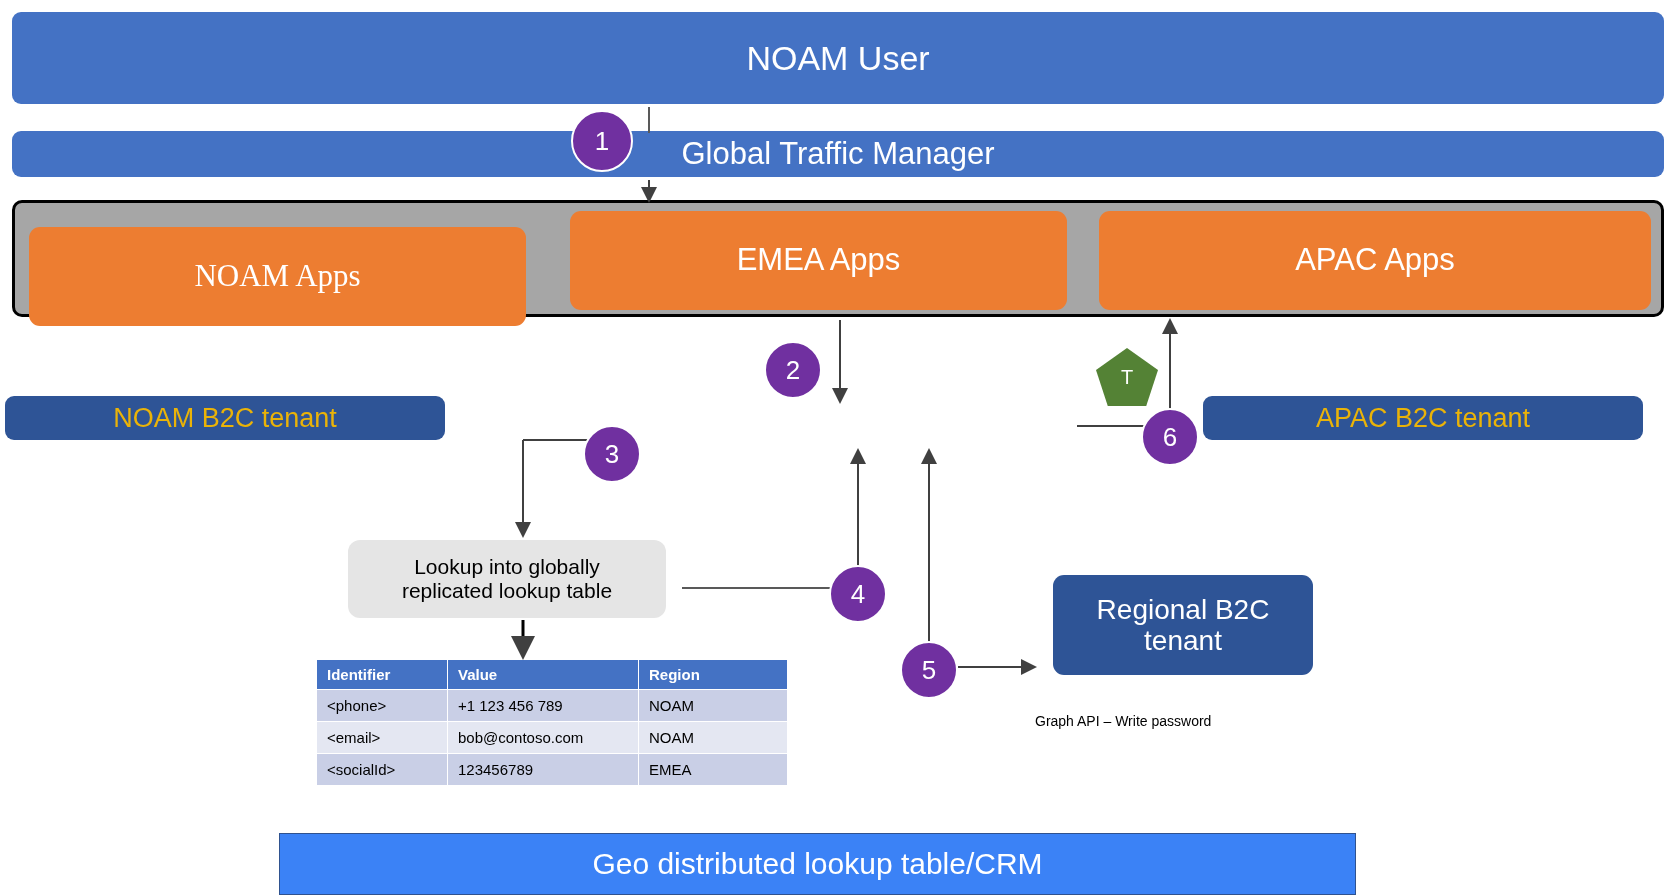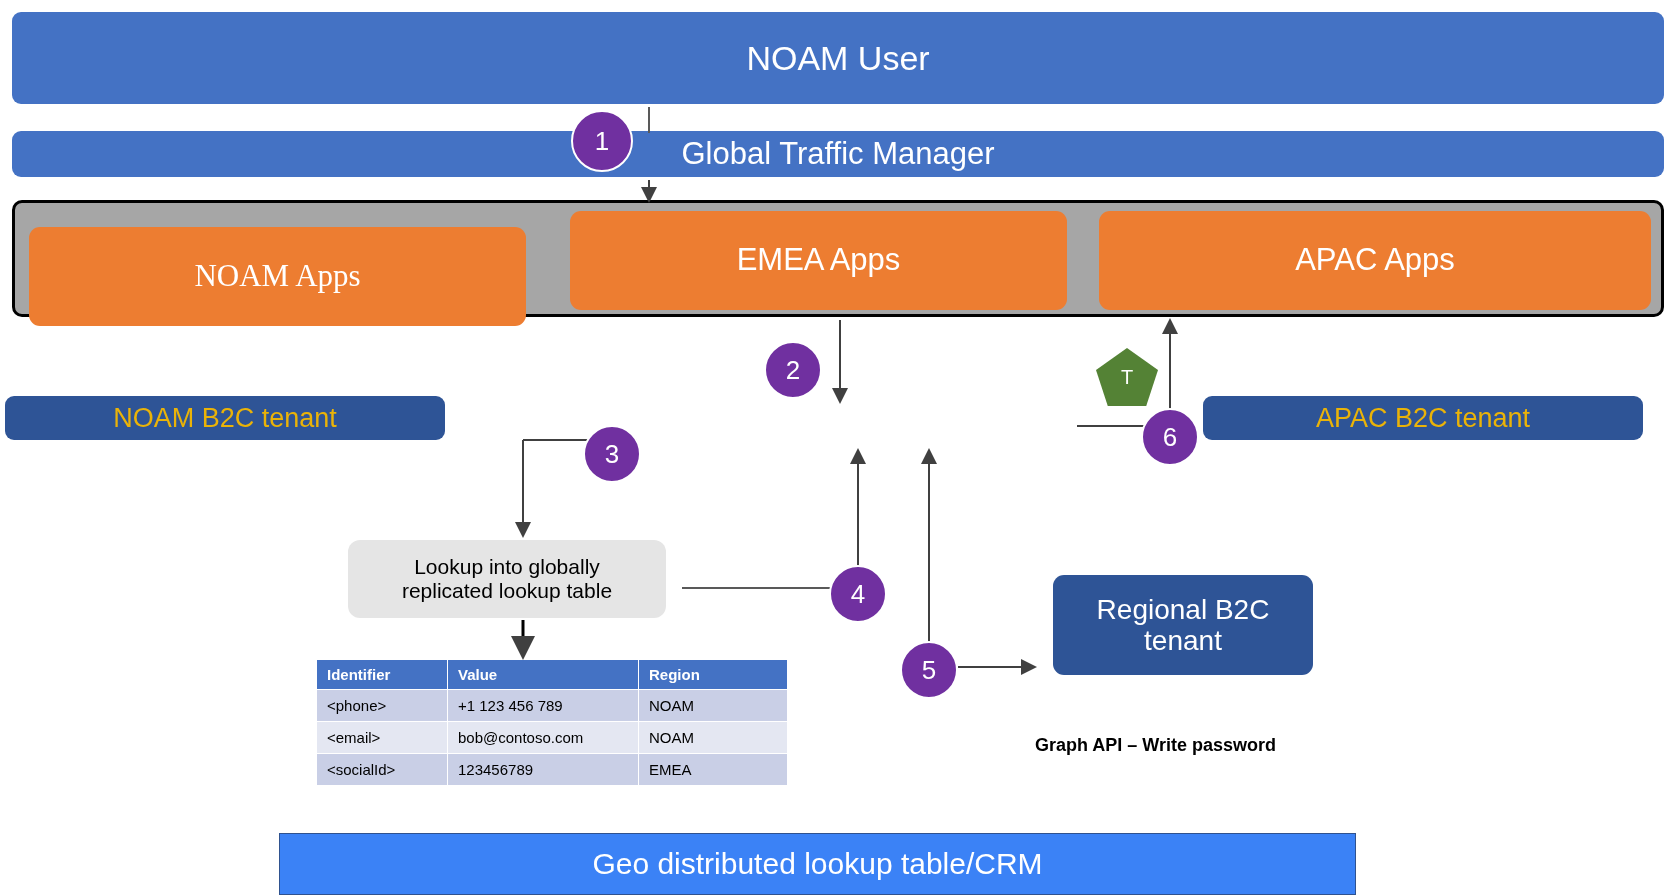--- a/index.html
+++ b/index.html
@@ -174,21 +174,21 @@
   }
 
   
   .caption {
     position: absolute;
     color: #000000;
     font-size: 19px;
     line-height: 1.32;
   }
   #id-found-caption { left: 683px; top: 525px; width: 150px; }
-  #graph-api-caption { left: 1035px; top: 734px; width: 320px; font-size: 18px; font-weight: bold; }
+  #graph-api-caption { left: 1035px; top: 712px; width: 320px; font-size: 14px; }
 
   
   #connectors {
     position: absolute;
     left: 0; top: 0;
     width: 1676px; height: 896px;
     pointer-events: none;
     z-index: 1;
   }
 </style>

